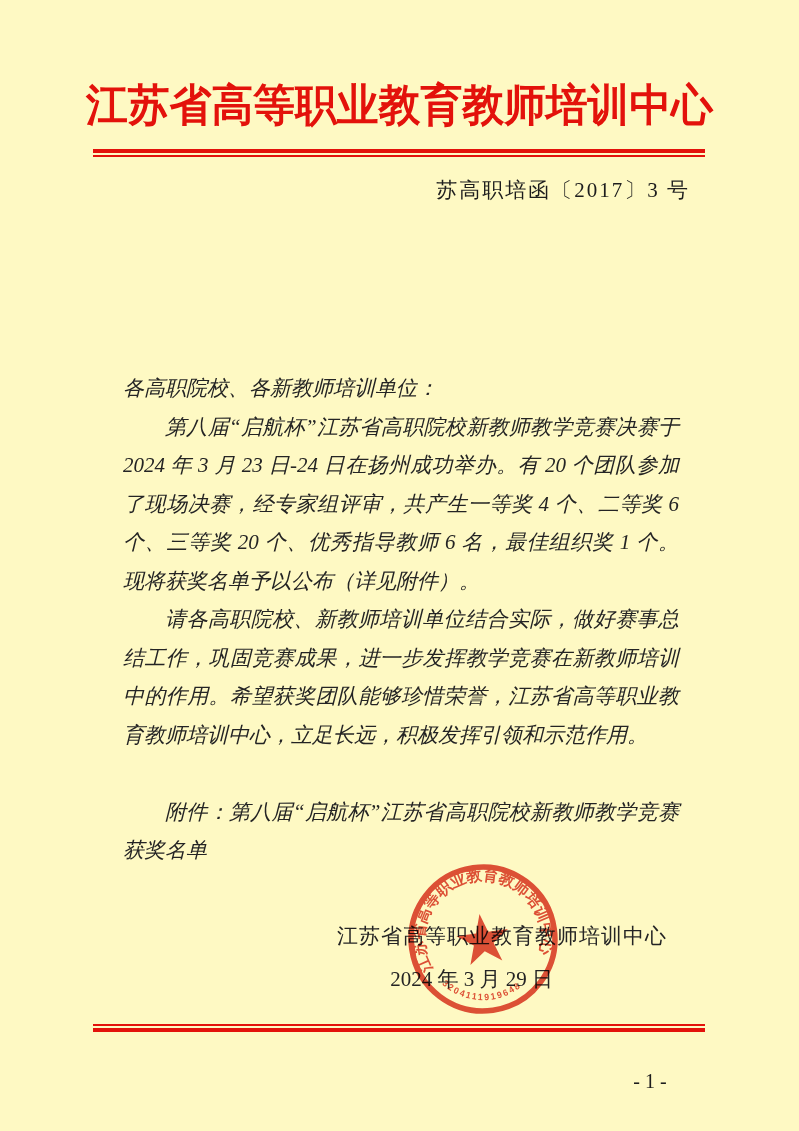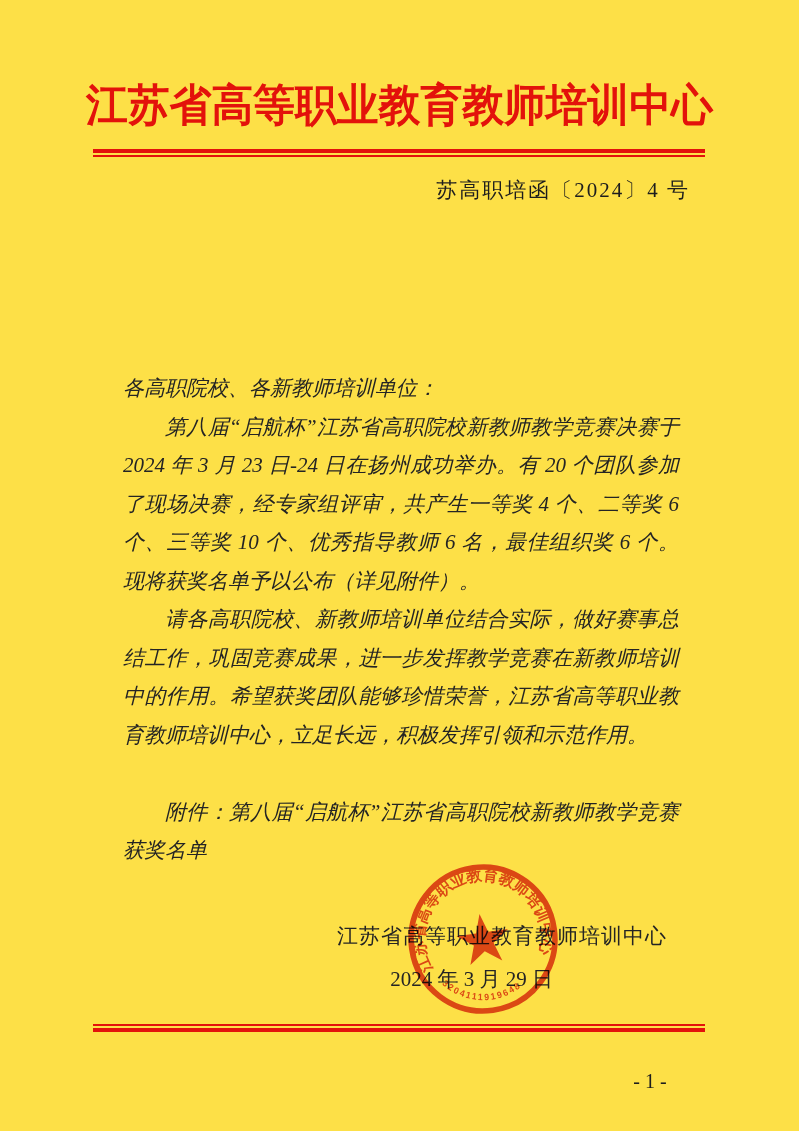--- a/index.html
+++ b/index.html
@@ -2,21 +2,21 @@
 <html><head>
 <meta charset="utf-8">
 <style>
   * { margin: 0; padding: 0; box-sizing: border-box; }
   html, body { background: #888; }
   .page {
     position: relative;
     width: 799px;
     height: 1131px;
     margin: 0 auto;
-    background: #fde047;
+    background: #fef9c3;
     overflow: hidden;
     font-family: "Liberation Serif", "DejaVu Serif", serif;
     color: #222;
   }
   
   .org-header {
     position: absolute;
     top: 76px; left: 0; right: 0;
     text-align: center;
     font-family: "Liberation Serif", "DejaVu Serif", serif;
@@ -116,26 +116,26 @@
 <div class="page">
 
   <div class="org-header">江苏省高等职业教育教师培训中心</div>
 
   <div class="header-rule">
     <div class="thick"></div>
     <div class="gap"></div>
     <div class="thin"></div>
   </div>
 
-  <div class="doc-number">苏高职培函〔2024〕4 号</div>
+  <div class="doc-number">苏高职培函〔2017〕3 号</div>
 
 
   <div class="doc-body">
     <p class="salutation">各高职院校、各新教师培训单位：</p>
-    <p>第八届“启航杯”江苏省高职院校新教师教学竞赛决赛于 2024 年 3 月 23 日-24 日在扬州成功举办。有 20 个团队参加了现场决赛，经专家组评审，共产生一等奖 4 个、二等奖 6 个、三等奖 10 个、优秀指导教师 6 名，最佳组织奖 6 个。现将获奖名单予以公布（详见附件）。</p>
+    <p>第八届“启航杯”江苏省高职院校新教师教学竞赛决赛于 2024 年 3 月 23 日-24 日在扬州成功举办。有 20 个团队参加了现场决赛，经专家组评审，共产生一等奖 4 个、二等奖 6 个、三等奖 20 个、优秀指导教师 6 名，最佳组织奖 1 个。现将获奖名单予以公布（详见附件）。</p>
     <p>请各高职院校、新教师培训单位结合实际，做好赛事总结工作，巩固竞赛成果，进一步发挥教学竞赛在新教师培训中的作用。希望获奖团队能够珍惜荣誉，江苏省高等职业教育教师培训中心，立足长远，积极发挥引领和示范作用。</p>
     <p class="attachment">附件：第八届“启航杯”江苏省高职院校新教师教学竞赛获奖名单</p>
   </div>
 
   <div class="sig-org">江苏省高等职业教育教师培训中心</div>
   <div class="sig-date">2024 年 3 月 29 日</div>
 
   <svg class="seal" viewBox="0 0 160 160">
     <defs>
       <path id="seal-text-arc" d="M 27.4 104.5 A 58 58 0 1 1 132.6 104.5" fill="none"></path>

